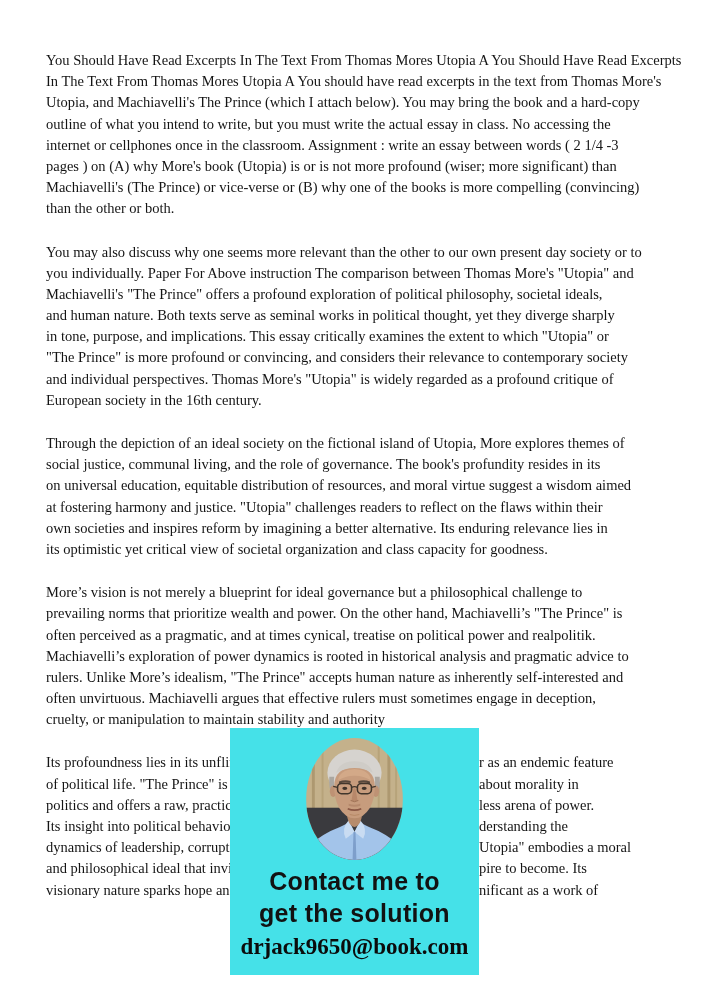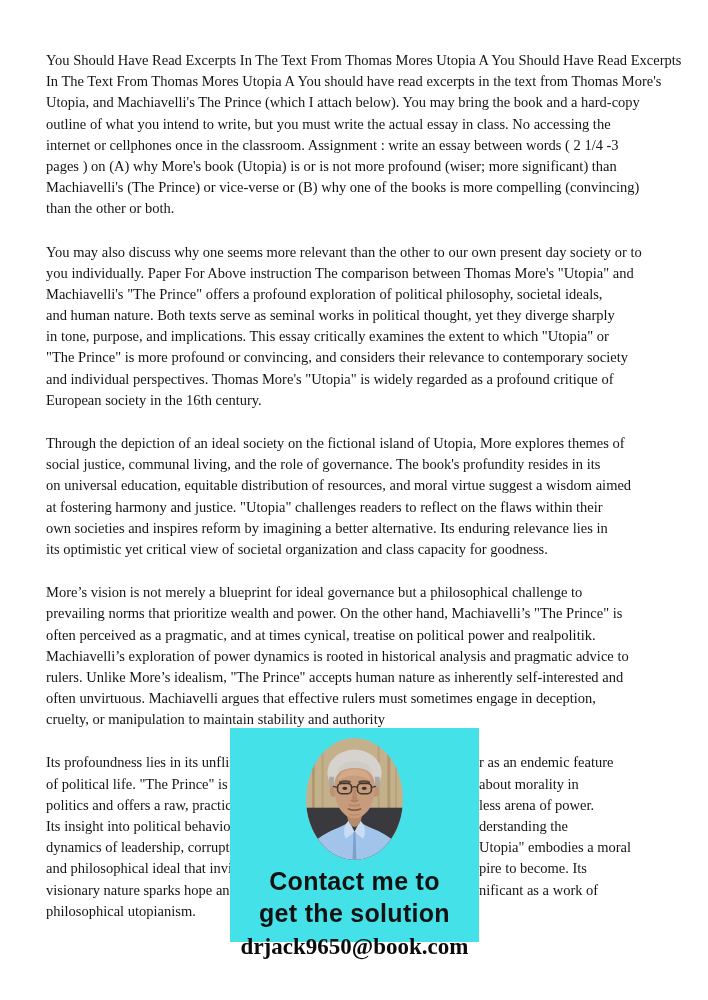--- a/index.html
+++ b/index.html
@@ -27,21 +27,21 @@
     position: absolute;
     left: 433px;
     top: 0;
     white-space: pre;
   }
   .overlay {
     position: absolute;
     left: 230px;
     top: 728px;
     width: 249px;
-    height: 214px;
+    height: 247px;
     background: #45e1e8;
     z-index: 10;
     text-align: center;
   }
   .photo {
     display: block;
     margin: 10px auto 0 auto;
   }
   .contact-heading {
     margin-top: 5px;
@@ -105,21 +105,20 @@
         <div class="line">cruelty, or manipulation to maintain stability and authority</div>
       </div>
       <div class="para">
         <div class="line"><span class="frag-left">Its profoundness lies in its unflin</span><span class="frag-right">r as an endemic feature</span></div>
         <div class="line"><span class="frag-left">of political life. "The Prince" is </span><span class="frag-right">about morality in</span></div>
         <div class="line"><span class="frag-left">politics and offers a raw, practica</span><span class="frag-right">less arena of power.</span></div>
         <div class="line"><span class="frag-left">Its insight into political behavior</span><span class="frag-right">derstanding the</span></div>
         <div class="line"><span class="frag-left">dynamics of leadership, corrupti</span><span class="frag-right">Utopia" embodies a moral</span></div>
         <div class="line"><span class="frag-left">and philosophical ideal that invit</span><span class="frag-right">pire to become. Its</span></div>
         <div class="line"><span class="frag-left">visionary nature sparks hope and</span><span class="frag-right">nificant as a work of</span></div>
-        <div class="line">philosophical utopianism.</div>
       </div>
     </div>
 
   <div class="overlay" style="background: rgb(69, 225, 232);">
     <svg class="photo" width="97" height="122" viewBox="0 0 100 126" aria-hidden="true">
       <defs>
         <clipPath id="pclip">
             <ellipse cx="50" cy="63" rx="50" ry="63"></ellipse>
           </clipPath>
       </defs>

